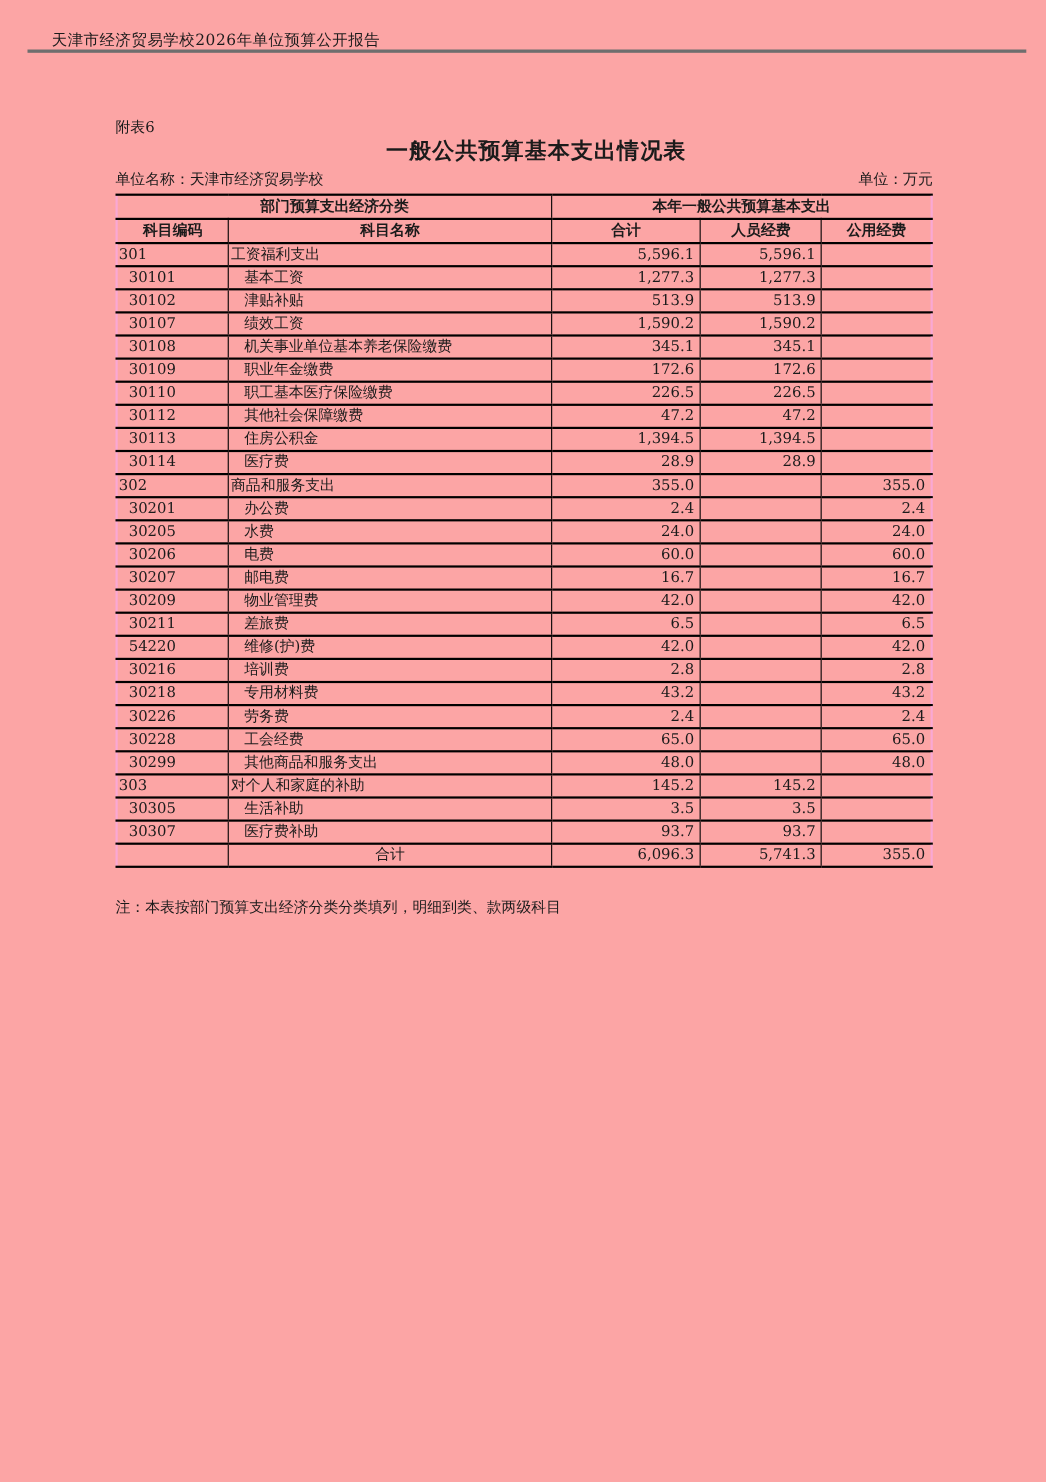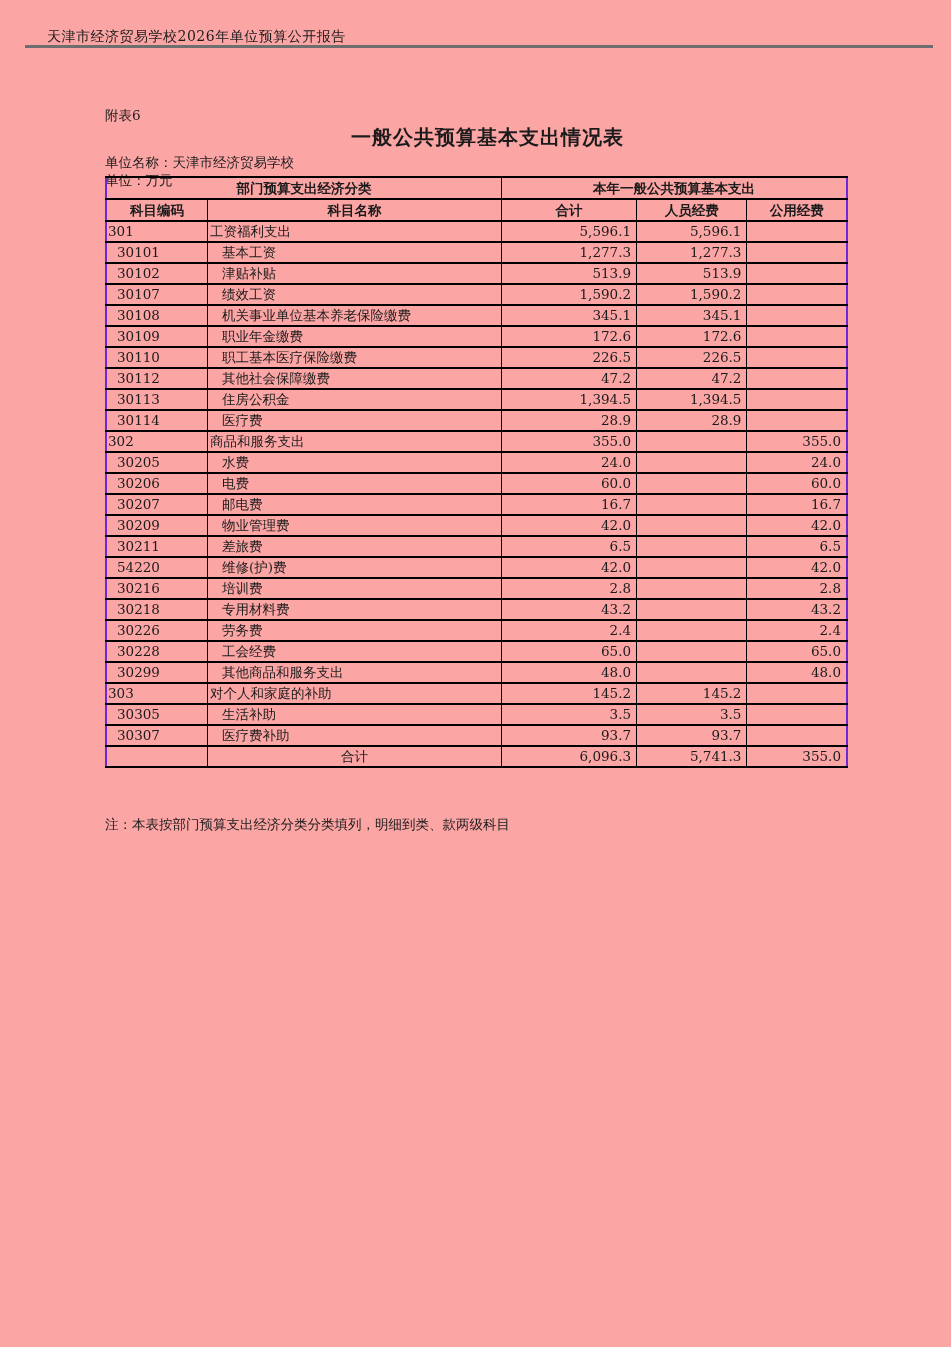--- a/index.html
+++ b/index.html
@@ -50,31 +50,30 @@
     padding-left: 12px;
   }
   .meta-row {
     position: absolute;
     left: 105px;
     top: 154px;
     width: 743px;
     display: flex;
     justify-content: space-between;
     font-size: 13.5px;
-    flex-direction: column;
   }
   table.budget {
     position: absolute;
     left: 105px;
     top: 176px;
     width: 743px;
     border-collapse: collapse;
     table-layout: fixed;
     font-size: 13.5px;
-    border: 2px solid #6d28d9;
+    border: 2px solid #f9a8d4;
   }
   .budget th, .budget td {
     border: 1px solid #000;
     border-top-width: 2px;
     border-bottom-width: 2px;
     padding: 0 4px;
     overflow: hidden;
     white-space: nowrap;
   }
   .budget th {
@@ -218,20 +217,27 @@
           <td class="num"></td>
         </tr>
         <tr class="category">
           <td class="code">302</td>
           <td class="name">商品和服务支出</td>
           <td class="num">355.0</td>
           <td class="num"></td>
           <td class="num">355.0</td>
         </tr>
         <tr>
+          <td class="code">30201</td>
+          <td class="name">办公费</td>
+          <td class="num">2.4</td>
+          <td class="num"></td>
+          <td class="num">2.4</td>
+        </tr>
+        <tr>
           <td class="code">30205</td>
           <td class="name">水费</td>
           <td class="num">24.0</td>
           <td class="num"></td>
           <td class="num">24.0</td>
         </tr>
         <tr>
           <td class="code">30206</td>
           <td class="name">电费</td>
           <td class="num">60.0</td>

